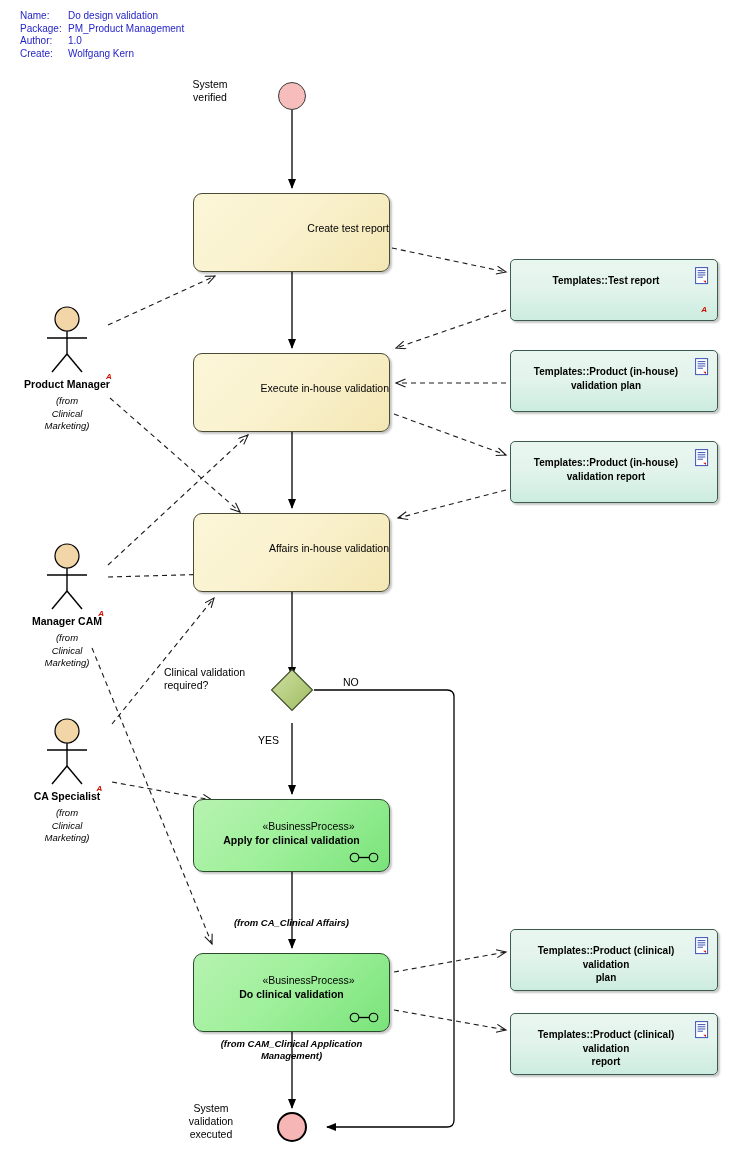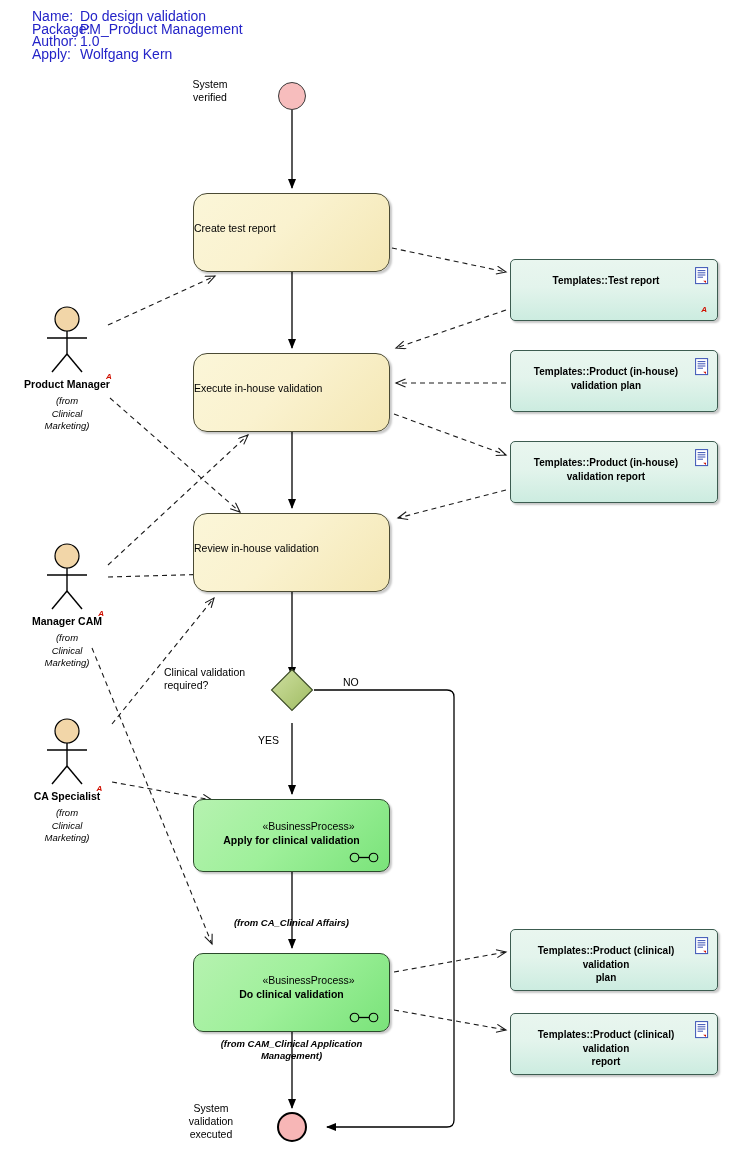--- a/index.html
+++ b/index.html
@@ -22,46 +22,46 @@
     position: absolute;
     left: 0; top: 0;
     width: 729px;
     height: 1156px;
     pointer-events: none;
   }
 
   
   .meta {
     position: absolute;
-    left: 32px;
+    left: 20px;
     top: 10px;
-    font-size: 14px;
+    font-size: 10px;
     color: #2424c8;
     line-height: 12.6px;
     white-space: nowrap;
   }
   .meta-row { display: block; }
   .meta-key {
     display: inline-block;
     width: 48px;
     color: #2424c8;
   }
   .meta-val { color: #2424c8; }
 
   
   .activity {
     position: absolute;
     border: 1.1px solid #4a4a34;
-    border-radius: 14px;
+    border-radius: 9px;
     background: linear-gradient(135deg, #fbf6d8 0%, #faf2cf 45%, #f4e7b4 100%);
     box-shadow: 2px 2px 2px rgba(0,0,0,0.22);
     box-sizing: border-box;
     display: flex;
     align-items: flex-start;
-    justify-content: flex-start;
+    justify-content: flex-end;
   }
   .activity .act-label {
     margin-top: 28px;
     font-size: 10.5px;
     color: #000;
     text-align: center;
     line-height: 13px;
   }
 
   
@@ -272,38 +272,38 @@
     <span class="meta-row">
       <span class="meta-key">Name:</span><span class="meta-val">Do design validation</span>
     </span>
     <span class="meta-row">
       <span class="meta-key">Package:</span><span class="meta-val">PM_Product Management</span>
     </span>
     <span class="meta-row">
       <span class="meta-key">Author:</span><span class="meta-val">1.0</span>
     </span>
     <span class="meta-row">
-      <span class="meta-key">Apply:</span><span class="meta-val">Wolfgang Kern</span>
+      <span class="meta-key">Create:</span><span class="meta-val">Wolfgang Kern</span>
     </span>
   </div>
 
   <div class="lbl right" style="left: 180px; top: 78px; width: 60px; white-space: pre-line;">System
 verified</div>
   <div class="startnode" style="left:278px; top:82px;"></div>
 
   <div class="activity" style="left:193px; top:193px; width:197px; height:79px;">
     <span class="act-label">Create test report</span>
   </div>
 
   <div class="activity" style="left:193px; top:353px; width:197px; height:79px;">
     <span class="act-label">Execute in-house validation</span>
   </div>
 
   <div class="activity" style="left:193px; top:513px; width:197px; height:79px;">
-    <span class="act-label">Review in-house validation</span>
+    <span class="act-label">Affairs in-house validation</span>
   </div>
 
   <div class="decision" style="left:270px; top:668px;">
     <svg width="44" height="44" viewBox="0 0 44 44">
       <defs>
         <linearGradient id="decGrad" x1="0" y1="0" x2="1" y2="1">
           <stop offset="0%" stop-color="#cfe0a2"></stop>
           <stop offset="55%" stop-color="#b5cc7e"></stop>
           <stop offset="100%" stop-color="#9ebb62"></stop>
         </linearGradient>

